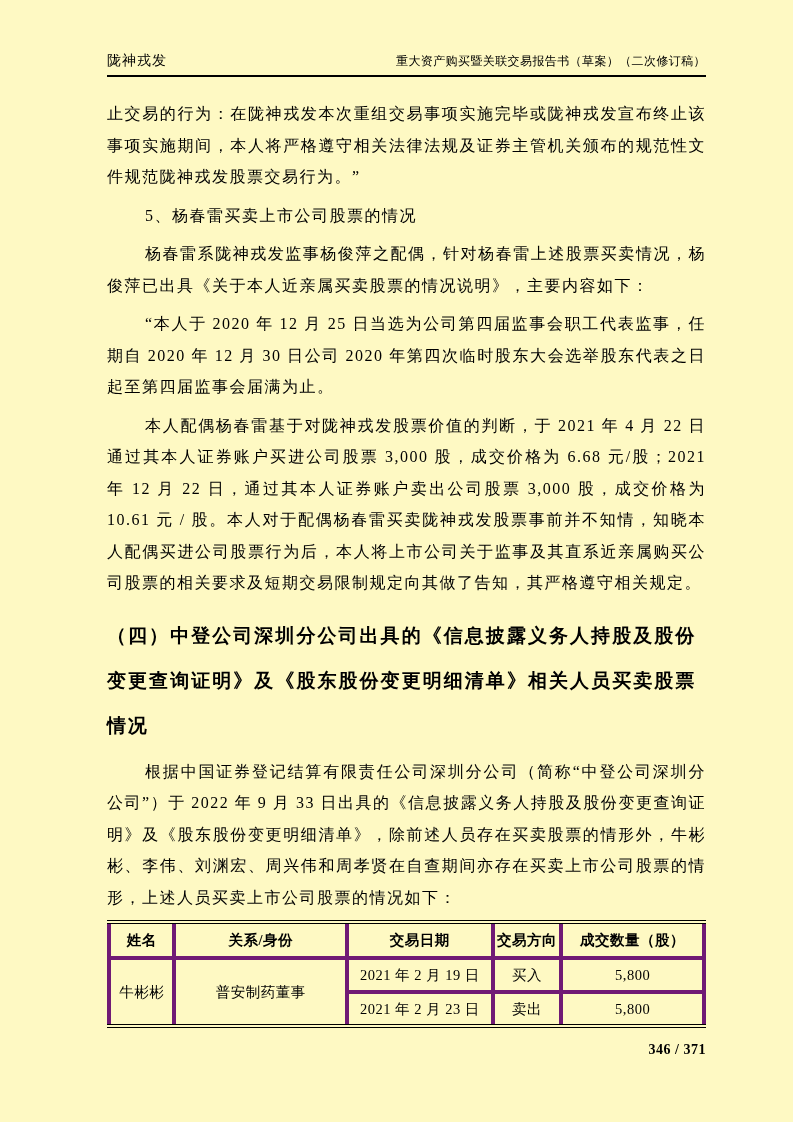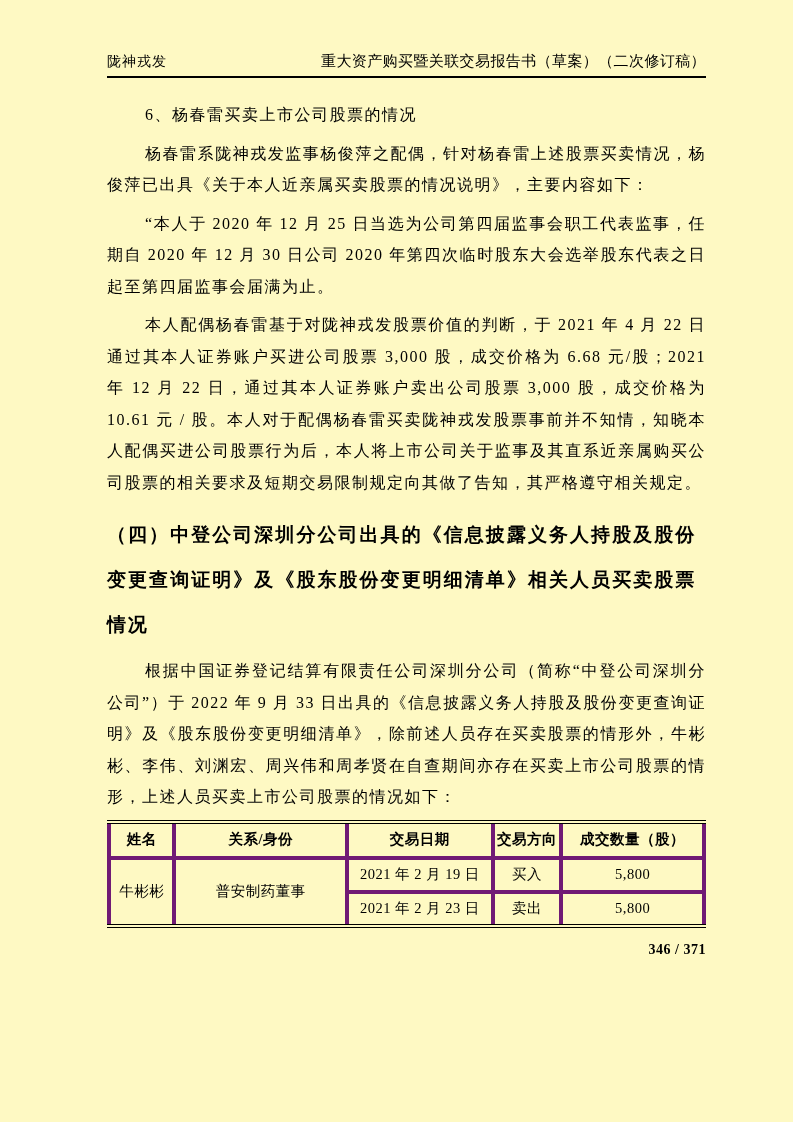--- a/index.html
+++ b/index.html
@@ -25,21 +25,21 @@
     align-items: flex-end;
     border-bottom: 2px solid #000;
     padding-bottom: 5px;
   }
   .doc-header .hdr-left {
     font-size: 14px;
     letter-spacing: 1px;
     white-space: nowrap;
   }
   .doc-header .hdr-right {
-    font-size: 15px;
+    font-size: 12px;
     letter-spacing: 0.4px;
     white-space: nowrap;
     margin-left: 12px;
   }
   .doc-body {
     margin-top: 21px;
   }
   .doc-body p {
     margin: 0 0 7px 0;
     font-size: 16px;
@@ -94,22 +94,23 @@
 
 <div class="page">
 
   <div class="doc-header">
     <span class="hdr-left">陇神戎发</span>
     <span class="hdr-right">重大资产购买暨关联交易报告书（草案）（二次修订稿）</span>
   </div>
 
   <div class="doc-body">
 
+    <p>止交易的行为：在陇神戎发本次重组交易事项实施完毕或陇神戎发宣布终止该事项实施期间，本人将严格遵守相关法律法规及证券主管机关颁布的规范性文件规范陇神戎发股票交易行为。”</p>
 
-    <p class="indent">6、杨春雷买卖上市公司股票的情况</p>
+    <p class="indent">5、杨春雷买卖上市公司股票的情况</p>
 
     <p class="indent">杨春雷系陇神戎发监事杨俊萍之配偶，针对杨春雷上述股票买卖情况，杨俊萍已出具《关于本人近亲属买卖股票的情况说明》，主要内容如下：</p>
 
     <p class="indent">“本人于 2020 年 12 月 25 日当选为公司第四届监事会职工代表监事，任期自 2020 年 12 月 30 日公司 2020 年第四次临时股东大会选举股东代表之日起至第四届监事会届满为止。</p>
 
     <p class="indent">本人配偶杨春雷基于对陇神戎发股票价值的判断，于 2021 年 4 月 22 日通过其本人证券账户买进公司股票 3,000 股，成交价格为 6.68 元/股；2021 年 12 月 22 日，通过其本人证券账户卖出公司股票 3,000 股，成交价格为 10.61 元 / 股。本人对于配偶杨春雷买卖陇神戎发股票事前并不知情，知晓本人配偶买进公司股票行为后，本人将上市公司关于监事及其直系近亲属购买公司股票的相关要求及短期交易限制规定向其做了告知，其严格遵守相关规定。</p>
 
 
     <h2 class="section-heading">（四）中登公司深圳分公司出具的《信息披露义务人持股及股份变更查询证明》及《股东股份变更明细清单》相关人员买卖股票情况</h2>
 

